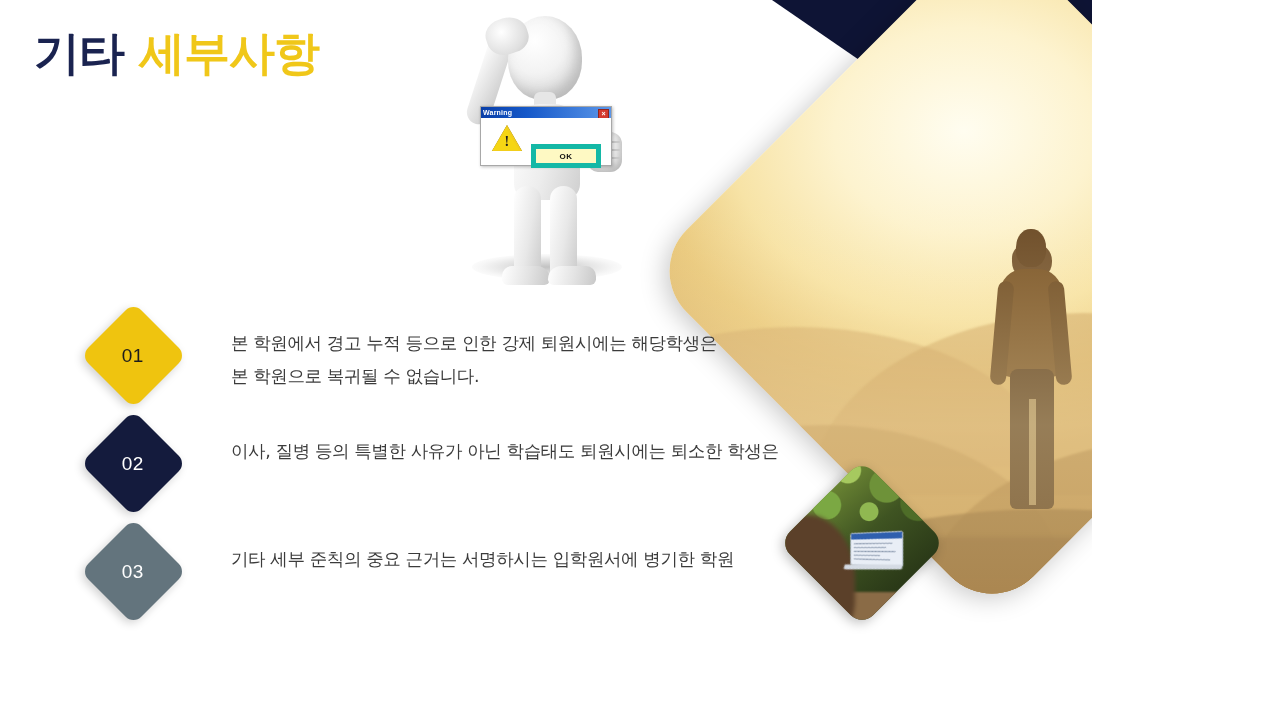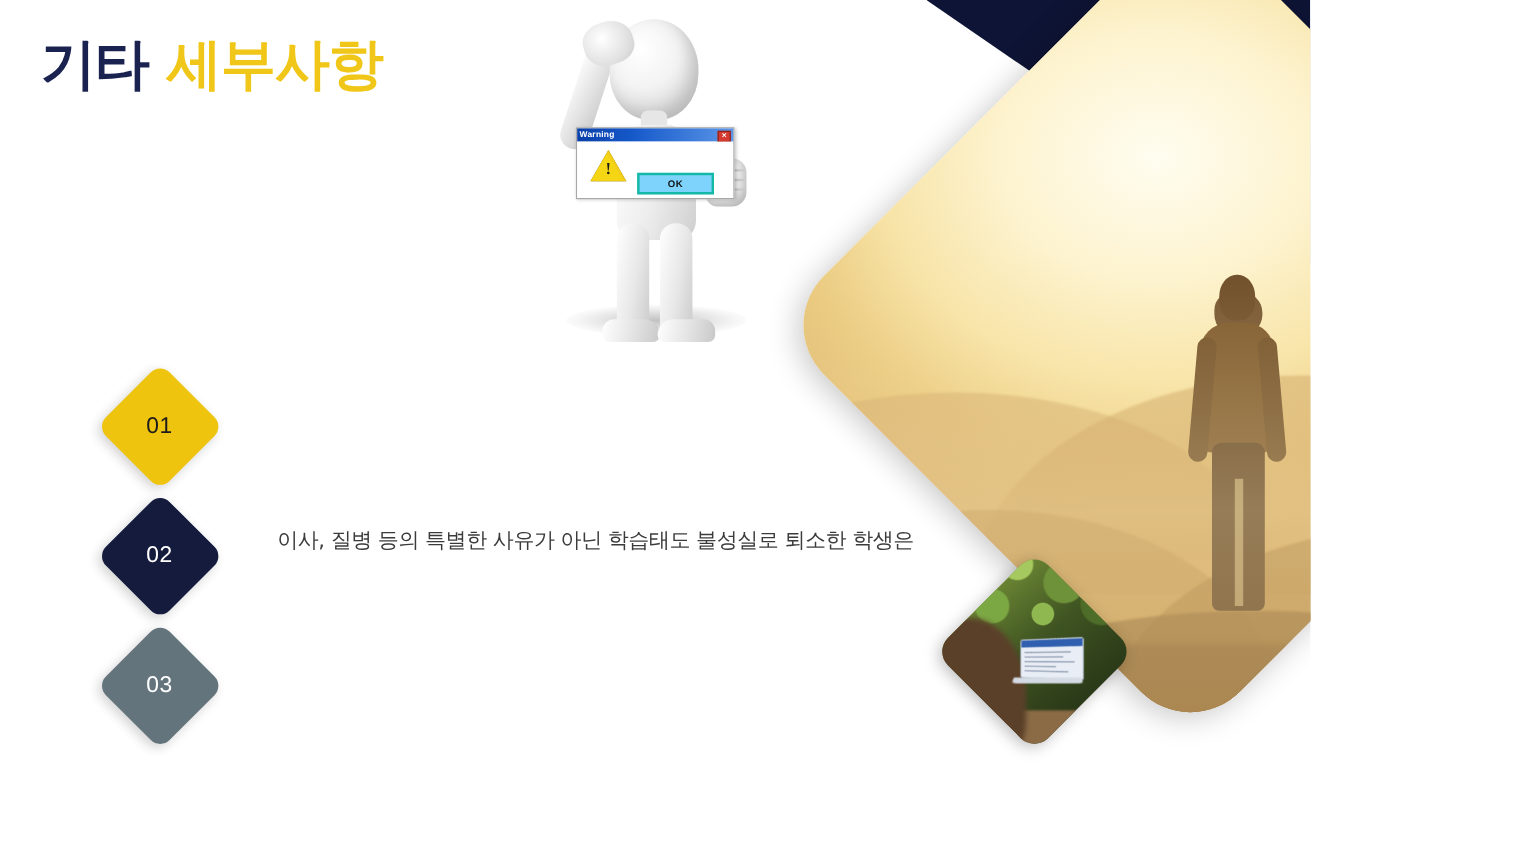--- a/index.html
+++ b/index.html
@@ -141,22 +141,22 @@
     border:1px solid #8f241d;display:flex;align-items:center;justify-content:center;
     color:#fff;font-size:7px;line-height:7px;font-weight:bold;font-family:"Liberation Sans",sans-serif;}
   .dlg-body{position:relative;height:47px;background:#fff;}
   .warn-tri{position:absolute;left:11px;top:7px;width:0;height:0;
     border-left:15px solid transparent;border-right:15px solid transparent;border-bottom:26px solid #F2CE1B;
     filter:drop-shadow(0 0 0 #6d5a00);}
   .warn-tri-in{position:absolute;left:12px;top:10px;width:0;height:0;
     border-left:13px solid transparent;border-right:13px solid transparent;border-bottom:22px solid #F5D614;}
   .warn-bang{position:absolute;left:23.5px;top:17px;color:#1d1d1d;font-size:14px;font-weight:bold;line-height:14px;
     font-family:"Liberation Serif",serif;}
-  .dlg-ok{position:absolute;left:50px;top:26px;width:60px;height:14px;background:#7dd3fc;
-    border:2px solid #14b8a6;display:flex;align-items:center;justify-content:center;}
+  .dlg-ok{position:absolute;left:50px;top:26px;width:60px;height:14px;background:#fef9c3;
+    border:5px solid #14b8a6;display:flex;align-items:center;justify-content:center;}
   .dlg-ok span{font-size:8px;color:#111;font-weight:bold;font-family:"Liberation Sans",sans-serif;letter-spacing:.5px;}
 
   
   .rows{position:absolute;left:0;top:305px;width:840px;z-index:7;}
   .row{position:relative;height:108px;}
   .badge{
     position:absolute;left:96px;width:75px;height:75px;
     transform:rotate(45deg);border-radius:11px;
     display:flex;align-items:center;justify-content:center;
     box-shadow:0 4px 10px rgba(0,0,0,.18);
@@ -270,37 +270,40 @@
     </div>
   </div>
 
   <div class="rows">
 
     <div class="row row1">
       <div class="badge">
         <b>01</b>
       </div>
       <div class="rtext">
+        <div>본 학원에서 경고 누적 등으로 인한 강제 퇴원시에는 해당학생은</div>
+        <div>본 학원으로 복귀될 수 없습니다.</div>
       </div>
     </div>
 
     <div class="row row2">
       <div class="badge">
         <b>02</b>
       </div>
       <div class="rtext">
-        <div>이사, 질병 등의 특별한 사유가 아닌 학습태도 불성실로 퇴소한 학생은</div>
+        <div>이사, 질병 등의 특별한 사유가 아닌 학습태도 퇴원시에는 퇴소한 학생은</div>
       </div>
     </div>
 
     <div class="row row3">
       <div class="badge">
         <b>03</b>
       </div>
       <div class="rtext">
+        <div>기타 세부 준칙의 중요 근거는 서명하시는 입학원서에 병기한 학원</div>
       </div>
     </div>
 
   </div>
 
   <div class="pagebadge">
     <div class="pb-outer"></div>
     <div class="pb-inner">
       <span>9</span>
     </div>

